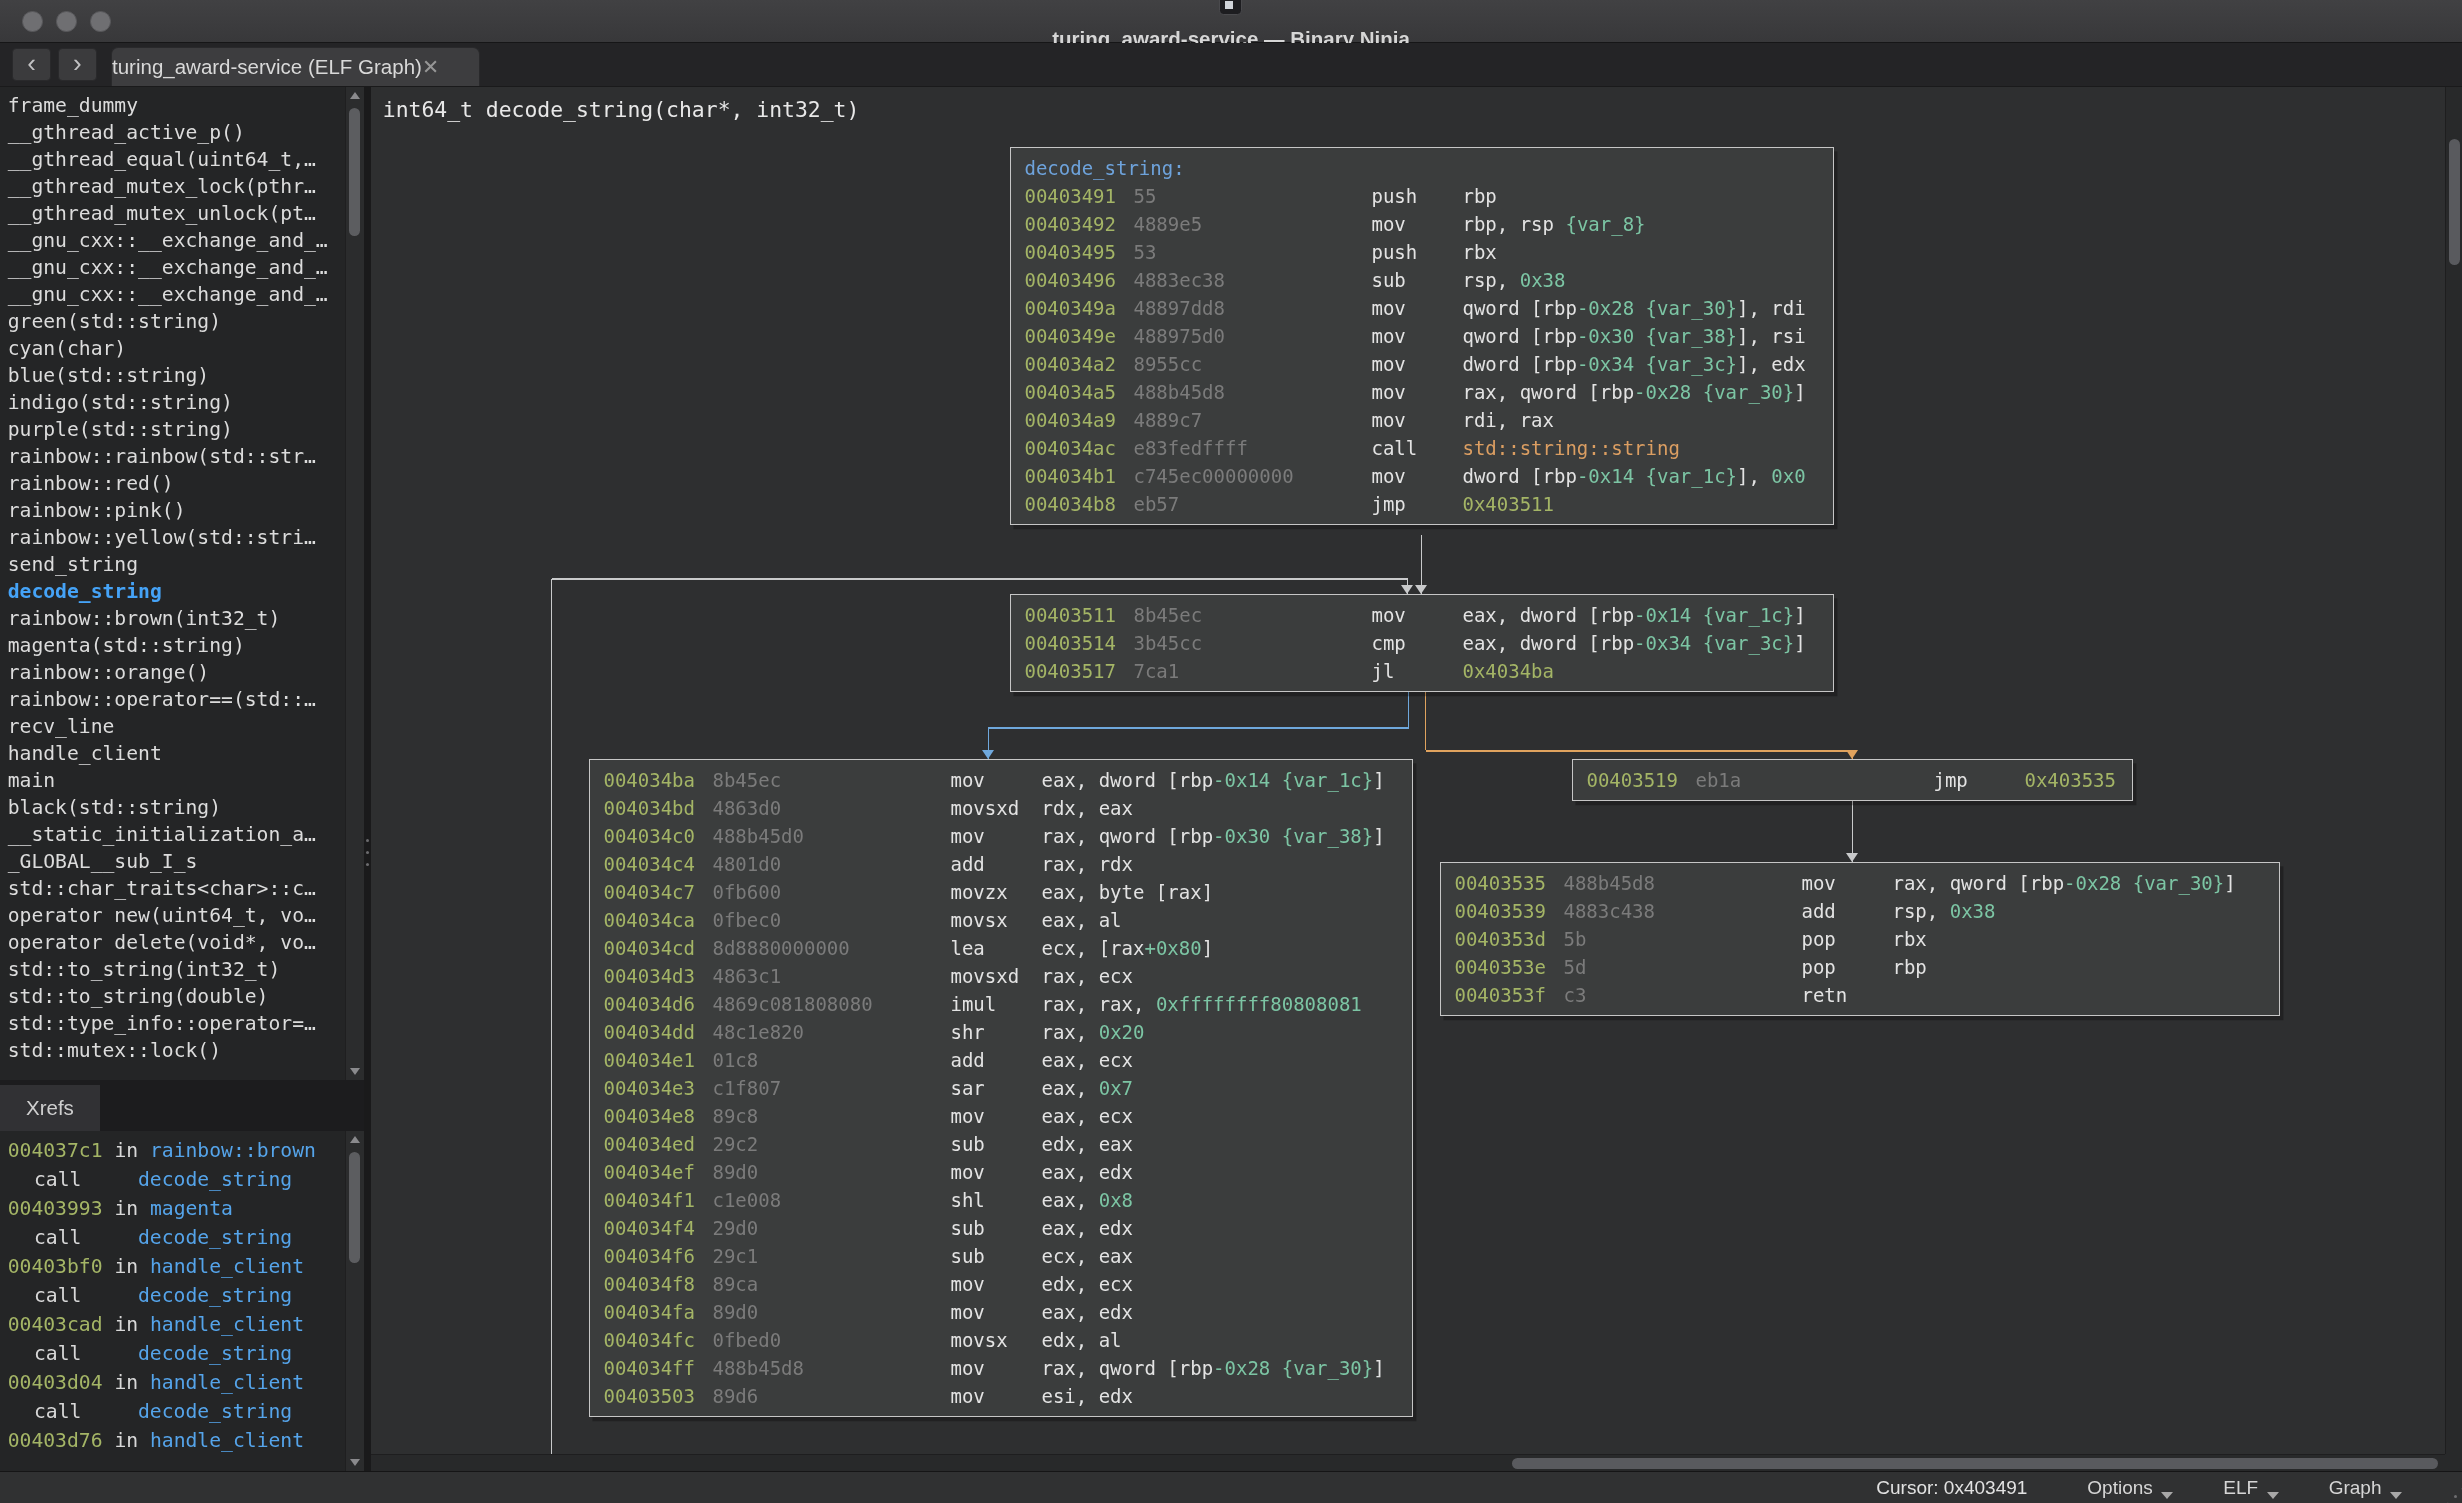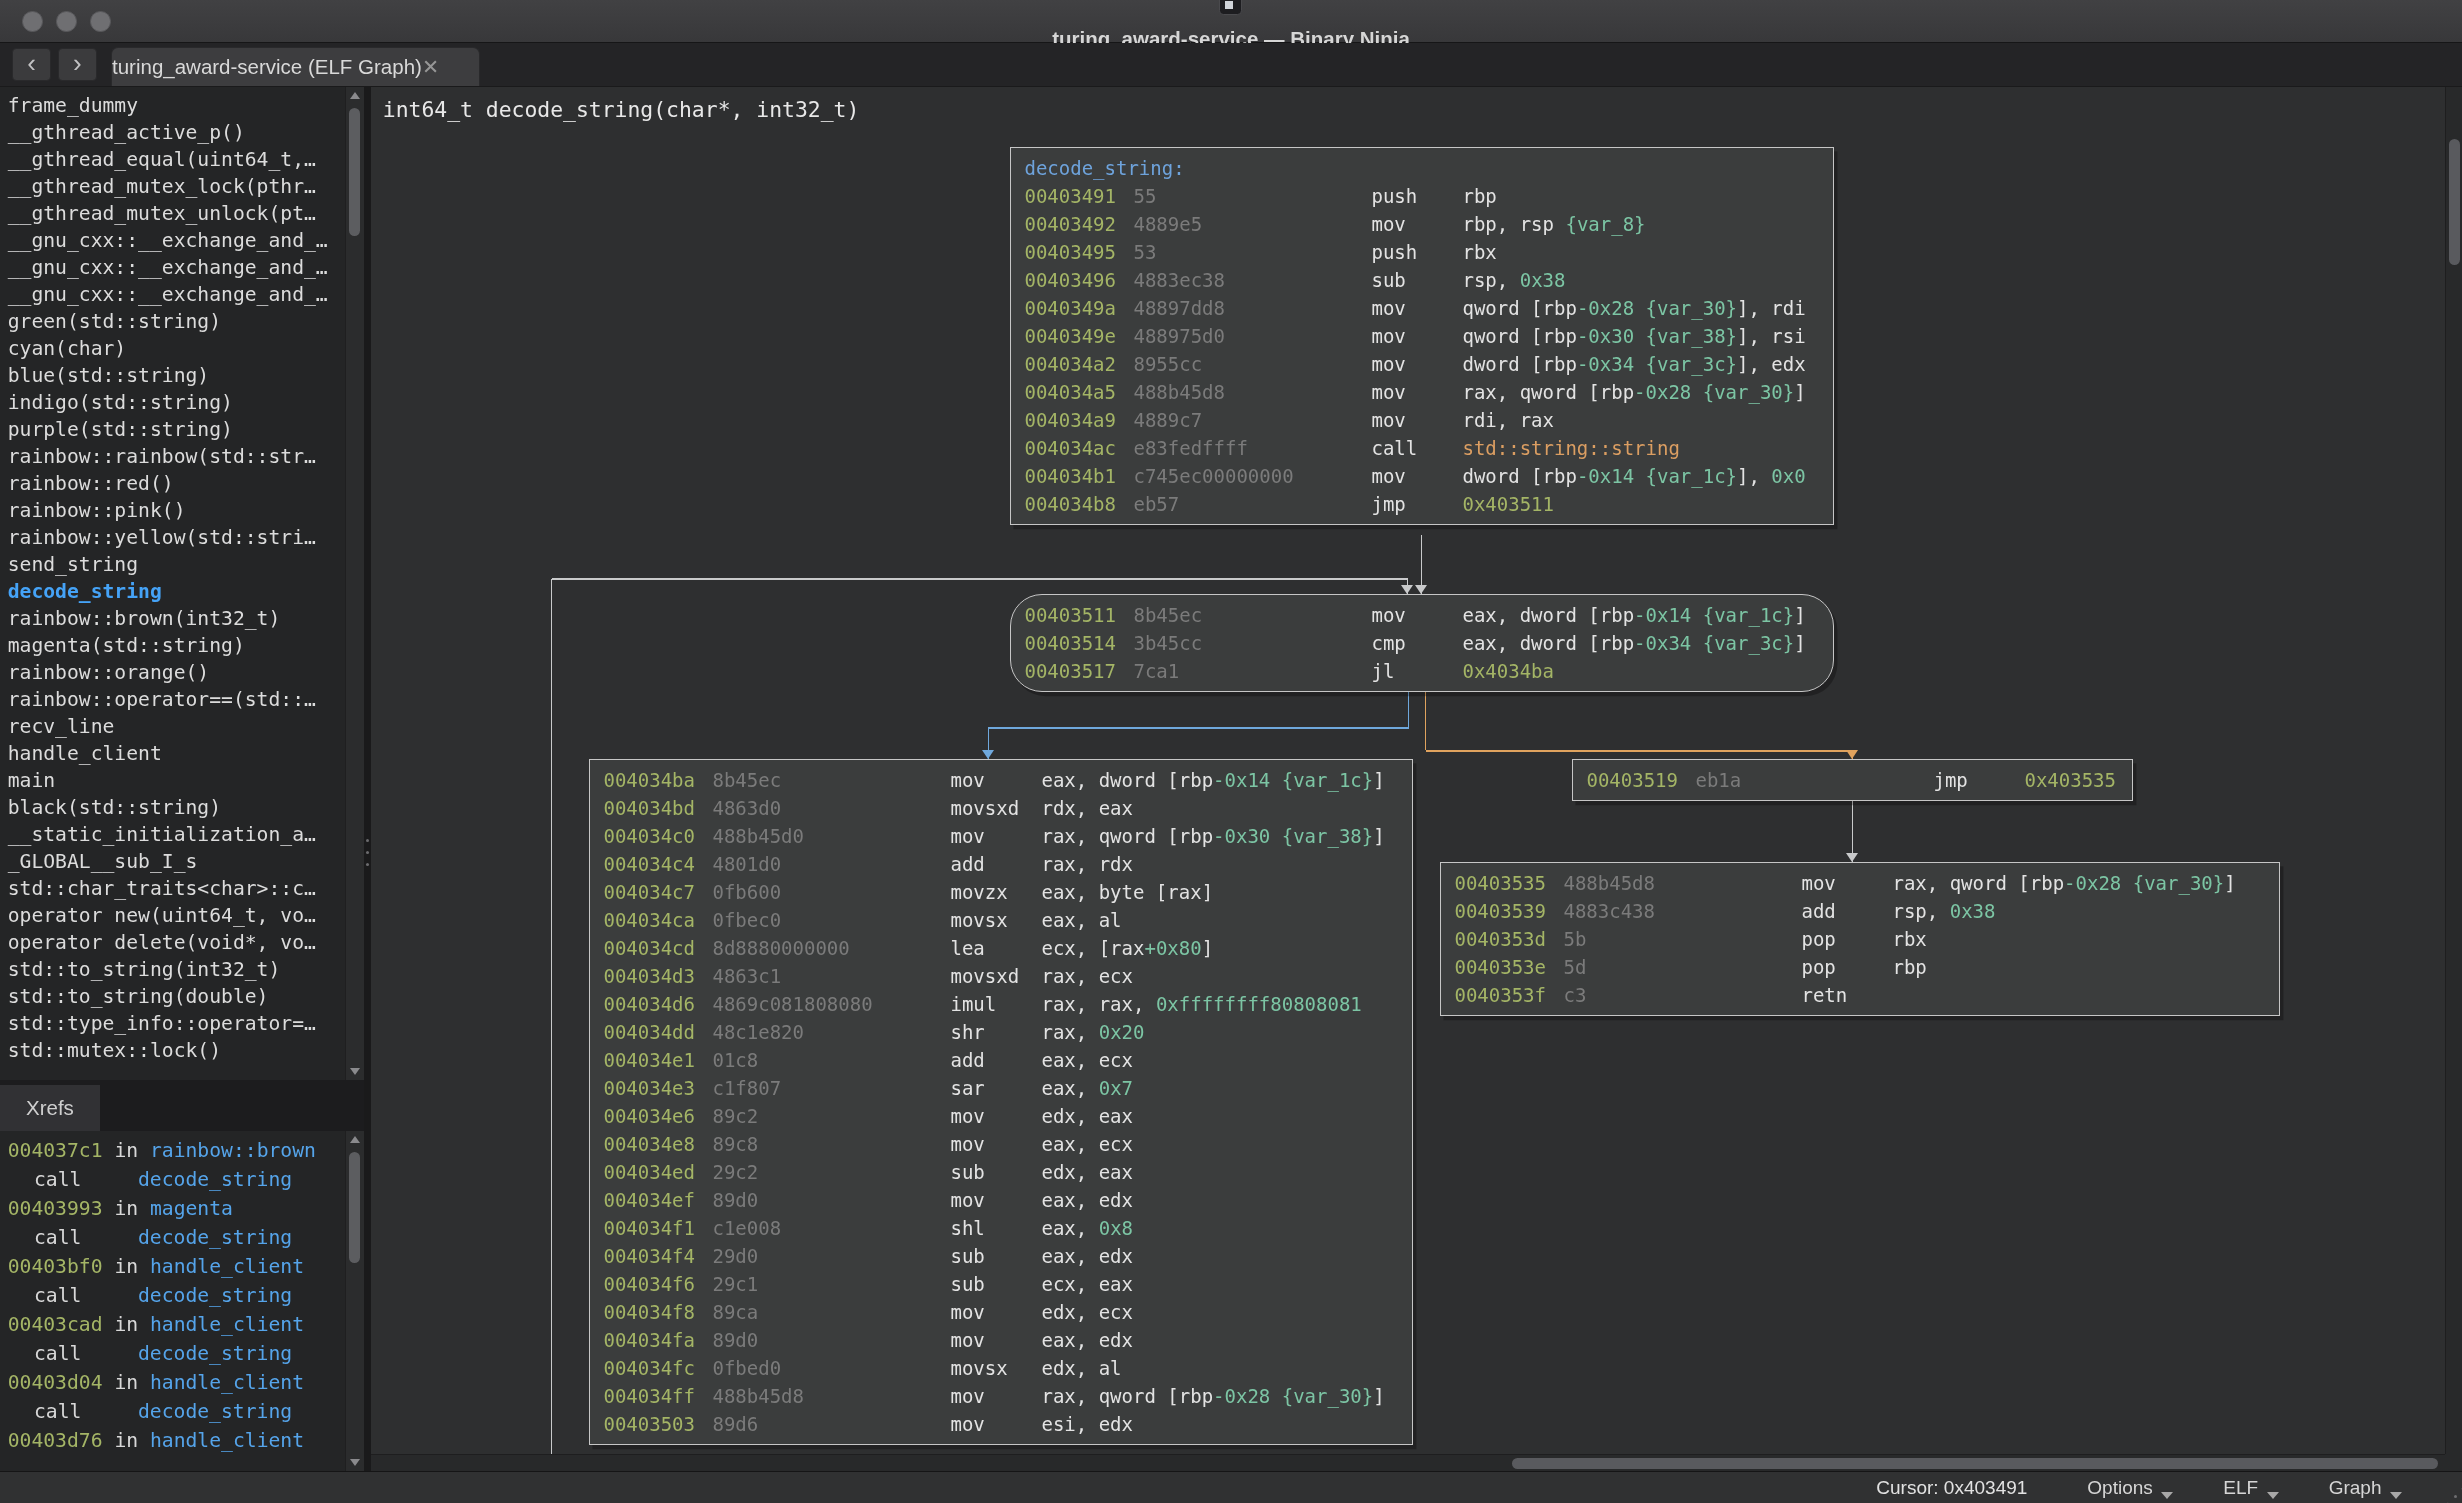--- a/index.html
+++ b/index.html
@@ -228,39 +228,38 @@
           <div class="asm-line"><span class="a-addr">00403496</span><span class="a-bytes">4883ec38</span><span class="a-mn">sub</span><span class="a-ops"><span class="tk-t">rsp, </span><span class="tk-n">0x38</span></span></div>
           <div class="asm-line"><span class="a-addr">0040349a</span><span class="a-bytes">48897dd8</span><span class="a-mn">mov</span><span class="a-ops"><span class="tk-t">qword [rbp</span><span class="tk-n">-0x28 {var_30}</span><span class="tk-t">], rdi</span></span></div>
           <div class="asm-line"><span class="a-addr">0040349e</span><span class="a-bytes">488975d0</span><span class="a-mn">mov</span><span class="a-ops"><span class="tk-t">qword [rbp</span><span class="tk-n">-0x30 {var_38}</span><span class="tk-t">], rsi</span></span></div>
           <div class="asm-line"><span class="a-addr">004034a2</span><span class="a-bytes">8955cc</span><span class="a-mn">mov</span><span class="a-ops"><span class="tk-t">dword [rbp</span><span class="tk-n">-0x34 {var_3c}</span><span class="tk-t">], edx</span></span></div>
           <div class="asm-line"><span class="a-addr">004034a5</span><span class="a-bytes">488b45d8</span><span class="a-mn">mov</span><span class="a-ops"><span class="tk-t">rax, qword [rbp</span><span class="tk-n">-0x28 {var_30}</span><span class="tk-t">]</span></span></div>
           <div class="asm-line"><span class="a-addr">004034a9</span><span class="a-bytes">4889c7</span><span class="a-mn">mov</span><span class="a-ops"><span class="tk-t">rdi, rax</span></span></div>
           <div class="asm-line"><span class="a-addr">004034ac</span><span class="a-bytes">e83fedffff</span><span class="a-mn">call</span><span class="a-ops"><span class="tk-c">std::string::string</span></span></div>
           <div class="asm-line"><span class="a-addr">004034b1</span><span class="a-bytes">c745ec00000000</span><span class="a-mn">mov</span><span class="a-ops"><span class="tk-t">dword [rbp</span><span class="tk-n">-0x14 {var_1c}</span><span class="tk-t">], </span><span class="tk-n">0x0</span></span></div>
           <div class="asm-line"><span class="a-addr">004034b8</span><span class="a-bytes">eb57</span><span class="a-mn">jmp</span><span class="a-ops"><span class="tk-g">0x403511</span></span></div>
         </div>
-        <div class="block" style="left: 639px; top: 507px; width: 824px; border-radius: 32px;">
+        <div class="block" style="left: 639px; top: 507px; width: 824px;">
           <div class="asm-line"><span class="a-addr">00403511</span><span class="a-bytes">8b45ec</span><span class="a-mn">mov</span><span class="a-ops"><span class="tk-t">eax, dword [rbp</span><span class="tk-n">-0x14 {var_1c}</span><span class="tk-t">]</span></span></div>
           <div class="asm-line"><span class="a-addr">00403514</span><span class="a-bytes">3b45cc</span><span class="a-mn">cmp</span><span class="a-ops"><span class="tk-t">eax, dword [rbp</span><span class="tk-n">-0x34 {var_3c}</span><span class="tk-t">]</span></span></div>
           <div class="asm-line"><span class="a-addr">00403517</span><span class="a-bytes">7ca1</span><span class="a-mn">jl</span><span class="a-ops"><span class="tk-g">0x4034ba</span></span></div>
         </div>
         <div class="block" style="left: 218px; top: 672px; width: 824px;">
           <div class="asm-line"><span class="a-addr">004034ba</span><span class="a-bytes">8b45ec</span><span class="a-mn">mov</span><span class="a-ops"><span class="tk-t">eax, dword [rbp</span><span class="tk-n">-0x14 {var_1c}</span><span class="tk-t">]</span></span></div>
           <div class="asm-line"><span class="a-addr">004034bd</span><span class="a-bytes">4863d0</span><span class="a-mn">movsxd</span><span class="a-ops"><span class="tk-t">rdx, eax</span></span></div>
           <div class="asm-line"><span class="a-addr">004034c0</span><span class="a-bytes">488b45d0</span><span class="a-mn">mov</span><span class="a-ops"><span class="tk-t">rax, qword [rbp</span><span class="tk-n">-0x30 {var_38}</span><span class="tk-t">]</span></span></div>
           <div class="asm-line"><span class="a-addr">004034c4</span><span class="a-bytes">4801d0</span><span class="a-mn">add</span><span class="a-ops"><span class="tk-t">rax, rdx</span></span></div>
           <div class="asm-line"><span class="a-addr">004034c7</span><span class="a-bytes">0fb600</span><span class="a-mn">movzx</span><span class="a-ops"><span class="tk-t">eax, byte [rax]</span></span></div>
           <div class="asm-line"><span class="a-addr">004034ca</span><span class="a-bytes">0fbec0</span><span class="a-mn">movsx</span><span class="a-ops"><span class="tk-t">eax, al</span></span></div>
           <div class="asm-line"><span class="a-addr">004034cd</span><span class="a-bytes">8d8880000000</span><span class="a-mn">lea</span><span class="a-ops"><span class="tk-t">ecx, [rax</span><span class="tk-n">+0x80</span><span class="tk-t">]</span></span></div>
           <div class="asm-line"><span class="a-addr">004034d3</span><span class="a-bytes">4863c1</span><span class="a-mn">movsxd</span><span class="a-ops"><span class="tk-t">rax, ecx</span></span></div>
           <div class="asm-line"><span class="a-addr">004034d6</span><span class="a-bytes">4869c081808080</span><span class="a-mn">imul</span><span class="a-ops"><span class="tk-t">rax, rax, </span><span class="tk-n">0xffffffff80808081</span></span></div>
           <div class="asm-line"><span class="a-addr">004034dd</span><span class="a-bytes">48c1e820</span><span class="a-mn">shr</span><span class="a-ops"><span class="tk-t">rax, </span><span class="tk-n">0x20</span></span></div>
           <div class="asm-line"><span class="a-addr">004034e1</span><span class="a-bytes">01c8</span><span class="a-mn">add</span><span class="a-ops"><span class="tk-t">eax, ecx</span></span></div>
           <div class="asm-line"><span class="a-addr">004034e3</span><span class="a-bytes">c1f807</span><span class="a-mn">sar</span><span class="a-ops"><span class="tk-t">eax, </span><span class="tk-n">0x7</span></span></div>
-          <div class="asm-line"><span class="a-addr">004034e6</span><span class="a-bytes">89c2</span><span class="a-mn">mov</span><span class="a-ops"><span class="tk-t">edx, eax</span></span></div>
           <div class="asm-line"><span class="a-addr">004034e8</span><span class="a-bytes">89c8</span><span class="a-mn">mov</span><span class="a-ops"><span class="tk-t">eax, ecx</span></span></div>
           <div class="asm-line"><span class="a-addr">004034ed</span><span class="a-bytes">29c2</span><span class="a-mn">sub</span><span class="a-ops"><span class="tk-t">edx, eax</span></span></div>
           <div class="asm-line"><span class="a-addr">004034ef</span><span class="a-bytes">89d0</span><span class="a-mn">mov</span><span class="a-ops"><span class="tk-t">eax, edx</span></span></div>
           <div class="asm-line"><span class="a-addr">004034f1</span><span class="a-bytes">c1e008</span><span class="a-mn">shl</span><span class="a-ops"><span class="tk-t">eax, </span><span class="tk-n">0x8</span></span></div>
           <div class="asm-line"><span class="a-addr">004034f4</span><span class="a-bytes">29d0</span><span class="a-mn">sub</span><span class="a-ops"><span class="tk-t">eax, edx</span></span></div>
           <div class="asm-line"><span class="a-addr">004034f6</span><span class="a-bytes">29c1</span><span class="a-mn">sub</span><span class="a-ops"><span class="tk-t">ecx, eax</span></span></div>
           <div class="asm-line"><span class="a-addr">004034f8</span><span class="a-bytes">89ca</span><span class="a-mn">mov</span><span class="a-ops"><span class="tk-t">edx, ecx</span></span></div>
           <div class="asm-line"><span class="a-addr">004034fa</span><span class="a-bytes">89d0</span><span class="a-mn">mov</span><span class="a-ops"><span class="tk-t">eax, edx</span></span></div>
           <div class="asm-line"><span class="a-addr">004034fc</span><span class="a-bytes">0fbed0</span><span class="a-mn">movsx</span><span class="a-ops"><span class="tk-t">edx, al</span></span></div>
           <div class="asm-line"><span class="a-addr">004034ff</span><span class="a-bytes">488b45d8</span><span class="a-mn">mov</span><span class="a-ops"><span class="tk-t">rax, qword [rbp</span><span class="tk-n">-0x28 {var_30}</span><span class="tk-t">]</span></span></div>

